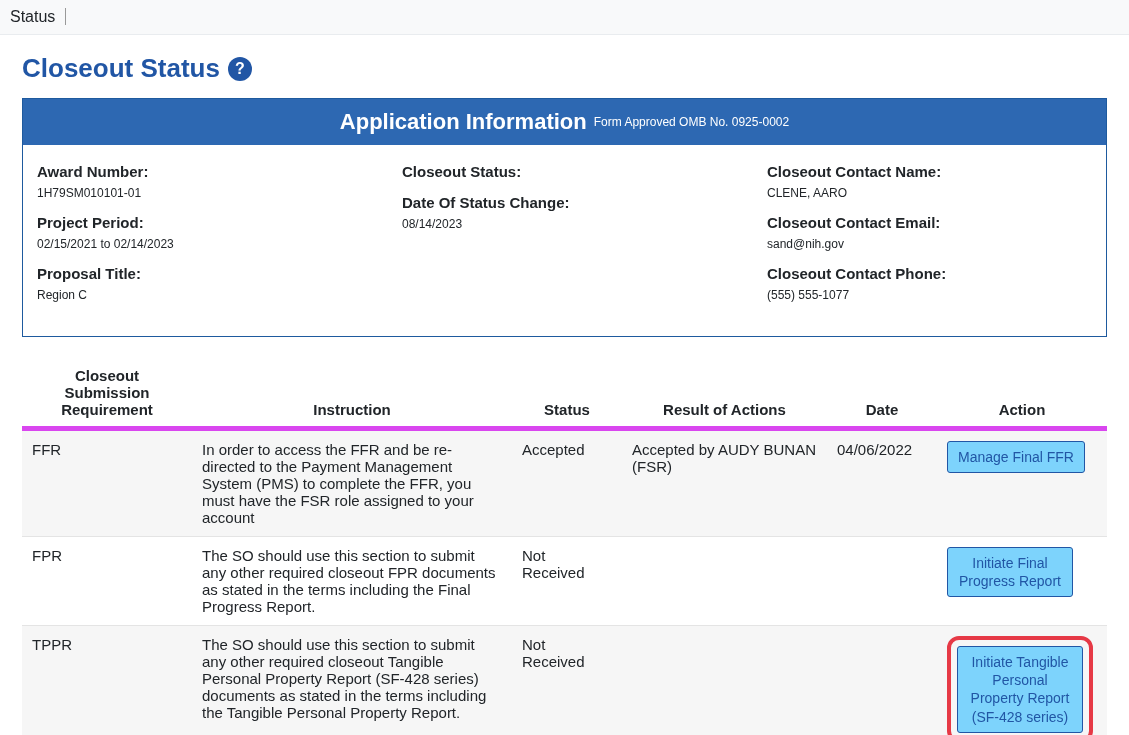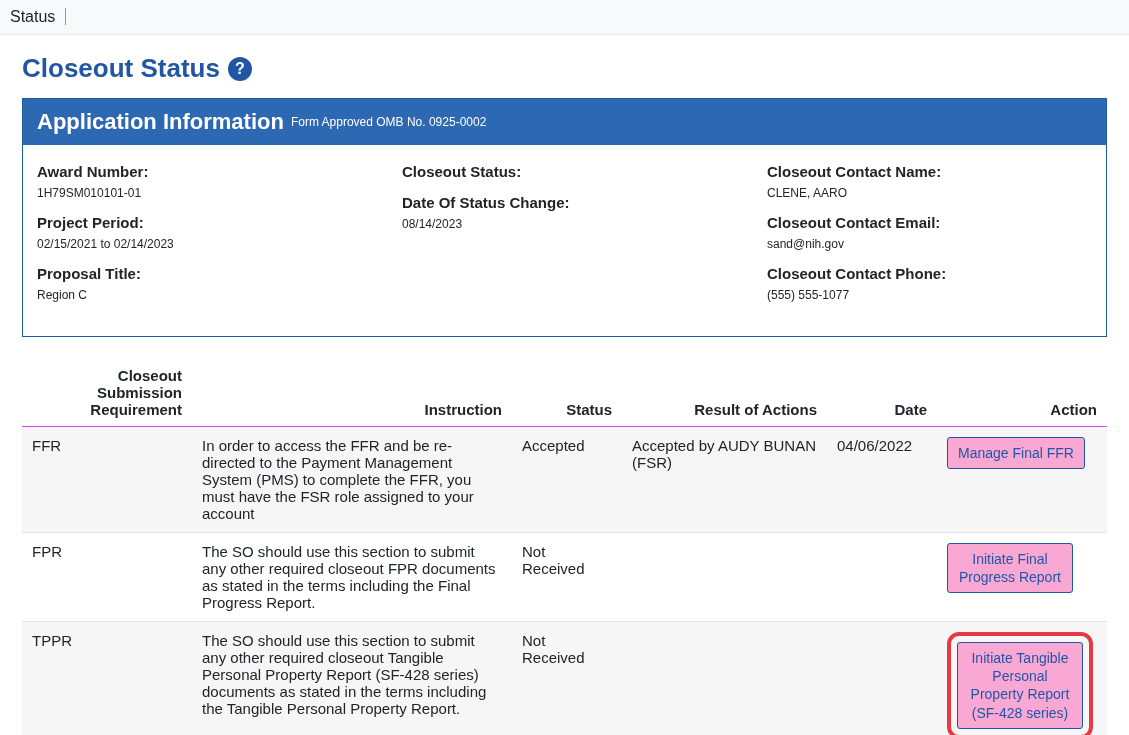--- a/index.html
+++ b/index.html
@@ -40,61 +40,61 @@
   cursor: pointer;
 }
 .panel {
   border: 1px solid #1e5a9e;
 }
 .panel-header {
   background: #2d68b2;
   color: #fff;
   padding: 10px 14px;
   display: flex;
-  justify-content: flex-start;
+  justify-content: center;
   align-items: center;
 }
 .panel-header-title { font-size: 22px; font-weight: 600; }
 .panel-header-right { font-size: 12px; margin-left: 7px; }
 .panel-body {
   background: #fff;
   padding: 18px 14px 20px 14px;
   display: flex;
   gap: 40px;
 }
 .info-col { flex: 1; }
 .info-block { margin-bottom: 14px; }
 .info-label { font-weight: 700; font-size: 15px; margin-bottom: 6px; }
 .info-value { font-size: 12px; }
 
 .sub-table { margin-top: 22px; width: 100%; border-collapse: collapse; table-layout: fixed; }
 .sub-table th {
-  text-align: right;
+  text-align: center;
   font-weight: 700;
   font-size: 15px;
   padding: 8px 10px;
   vertical-align: bottom;
-  border-bottom: 1px solid #d946ef;
+  border-bottom: 5px solid #d946ef;
   margin-top: 40px;
 }
 .sub-table td {
   text-align: left;
   font-size: 15px;
   padding: 10px 10px;
   vertical-align: top;
   border-bottom: 1px solid #e4e4e4;
 }
 .sub-table tbody tr:first-child td { background: #f6f6f6; }
 .sub-table tbody tr:last-child td { background: #f6f6f6; }
 
 .action-button {
   display: inline-block;
   border: 1px solid #2156a5;
   color: #2156a5;
-  background: #f9a8d4;
+  background: #7dd3fc;
   padding: 6px 10px;
   font-size: 14px;
   border-radius: 3px;
   cursor: pointer;
   text-align: center;
   line-height: 1.3;
   font-family: inherit;
 }
 .action-button.multiline { width: 126px; }
 

